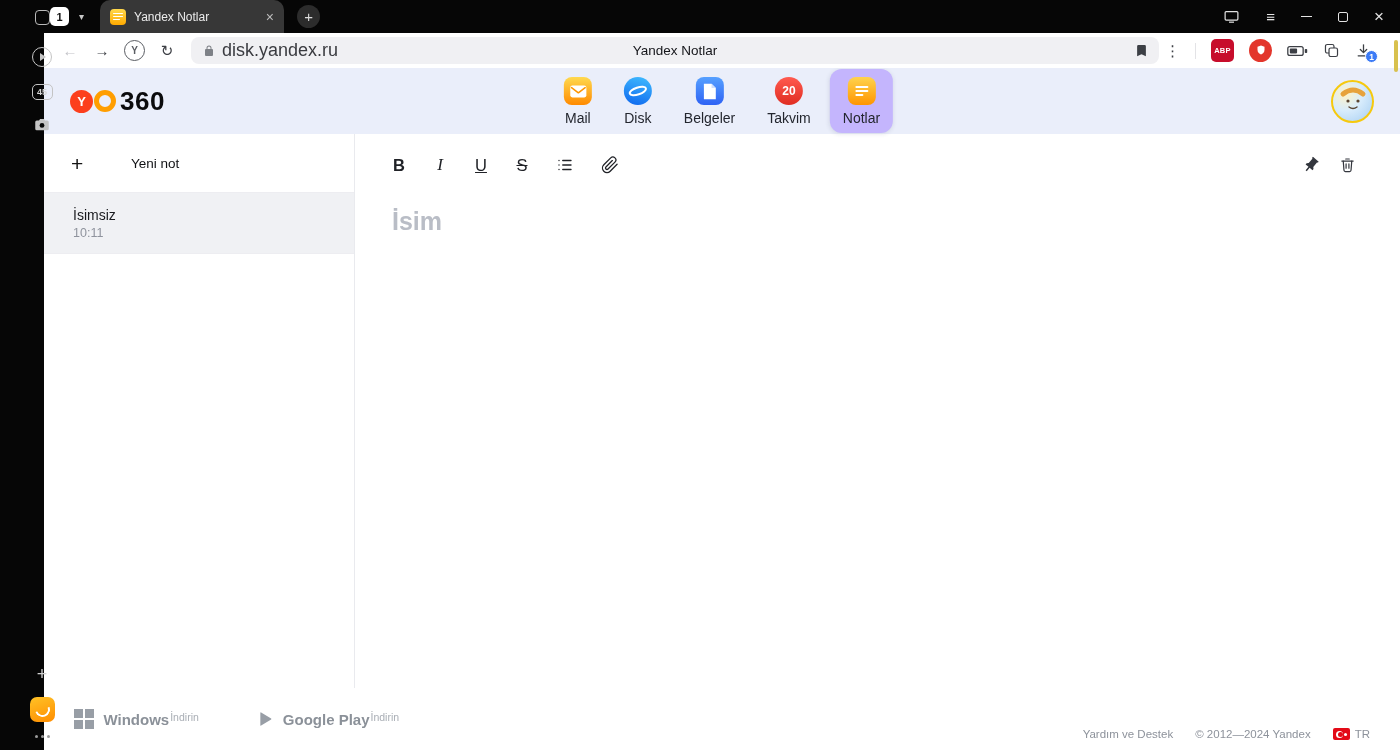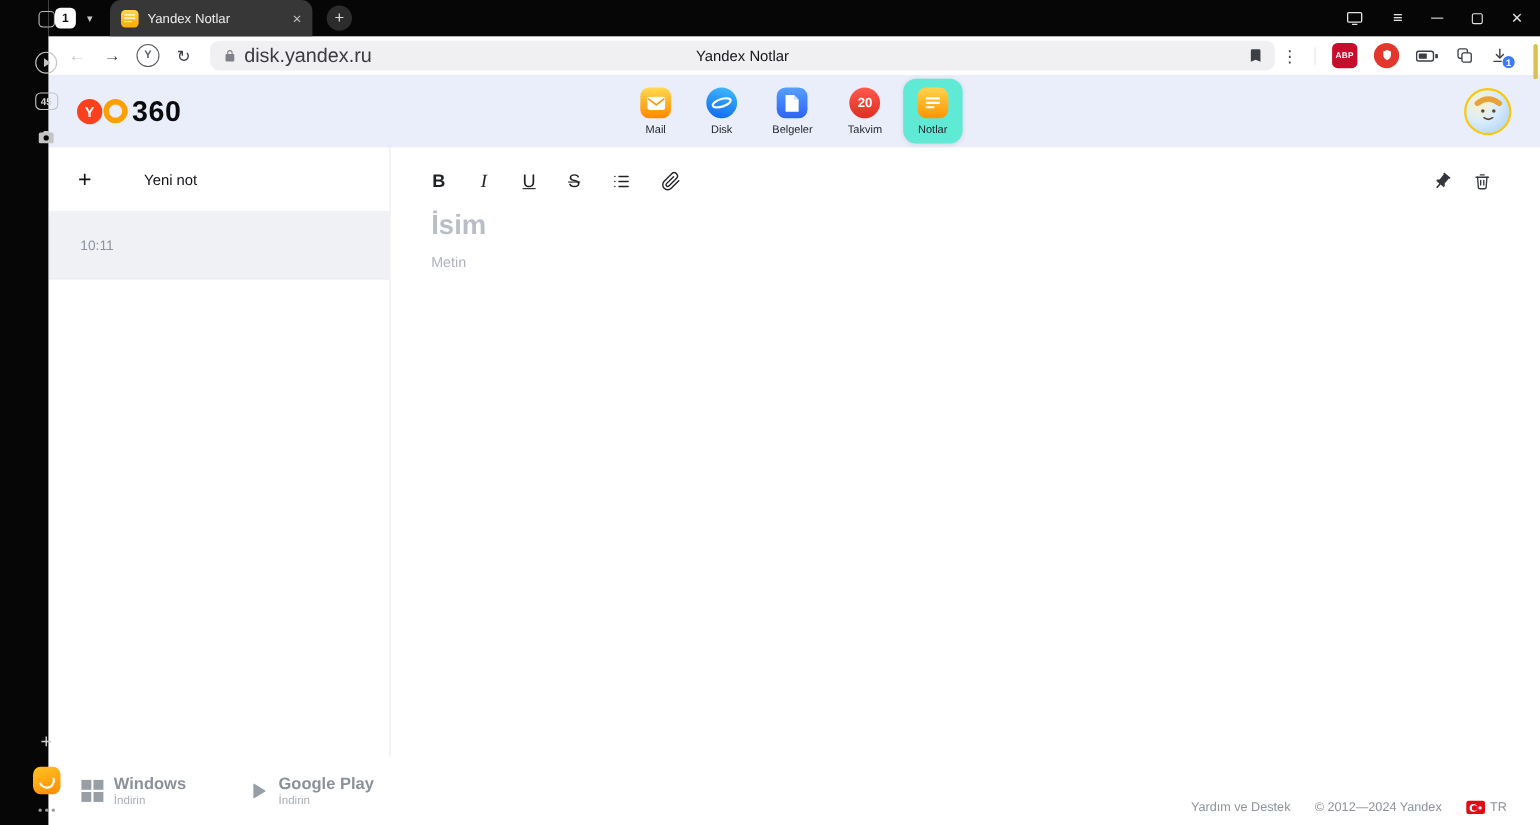--- a/index.html
+++ b/index.html
@@ -59,22 +59,22 @@
   
   .page { position:absolute; left:44px; top:68px; right:0; bottom:0; display:flex; flex-direction:column; background:#fff; }
 
   .appheader { flex:0 0 66px; background:#eaeefa; display:flex; align-items:center; padding:0 26px; position:relative; }
   .logo { display:flex; align-items:center; }
   .logo-y { width:23px; height:23px; border-radius:50%; background:#fc3f1d; color:#fff; font-weight:700; font-size:13px; display:flex; align-items:center; justify-content:center; }
   .logo-ring { width:22px; height:22px; border:5.5px solid #ff9e00; border-radius:50%; margin-left:1px; }
   .logo-360 { margin-left:4px; font-size:26px; font-weight:800; color:#0b0b0d; letter-spacing:.5px; }
   .srvnav { position:absolute; left:50%; top:50%; transform:translate(-50%,-50%); display:flex; align-items:stretch; gap:6px; }
   .srv { display:flex; flex-direction:column; align-items:center; gap:5px; padding:8px 13px 7px; border-radius:12px; cursor:pointer; }
-  .srv.active { background:#5eead4; box-shadow:0 1px 4px rgba(40,50,80,.12);justify-content:flex-end; }
-  .srv-label { font-size:10px; color:#23262e; white-space:nowrap; }
+  .srv.active { background:#c4b5fd; box-shadow:0 1px 4px rgba(40,50,80,.12);justify-content:flex-end; }
+  .srv-label { font-size:14px; color:#23262e; white-space:nowrap; }
   .srv.more .srv-label { color:#8d929d; }
   .ic28 { width:28px; height:28px; display:flex; align-items:center; justify-content:center; }
   .ic-mail { border-radius:8px; background:linear-gradient(180deg,#ffd94f,#ff8a00); }
   .ic-disk { border-radius:50%; background:linear-gradient(195deg,#41bdff,#0d66ee); }
   .ic-docs { border-radius:8px; background:linear-gradient(180deg,#56a0ff,#2e62f4); }
   .ic-cal  { border-radius:50%; background:linear-gradient(180deg,#ff5a4f,#e02d22); color:#fff; font-size:12px; font-weight:700; }
   .ic-notes{ border-radius:8px; background:linear-gradient(180deg,#ffd34e,#ff9500); }
   .ic-more { gap:3px; }
   .ic-more b { width:3.5px; height:3.5px; border-radius:50%; background:#8d929d; }
   .avatar { margin-left:auto; width:43px; height:43px; border-radius:50%; border:2.5px solid #f6c90e; background:radial-gradient(circle at 32% 30%, #fef3c9 0%, #d8ecfc 45%, #a5cdf1 100%); display:flex; align-items:center; justify-content:center; overflow:hidden; }
@@ -90,27 +90,27 @@
   .note-time { font-size:12.5px; color:#8f939d; }
 
   .editor { flex:1; position:relative; padding:21px 44px 0 37px; }
   .fmtbar { display:flex; align-items:center; gap:27px; }
   .fmt { font-size:16.5px; color:#202227; min-width:14px; text-align:center; }
   .fmt.b { font-weight:700; }
   .fmt.i { font-style:italic; font-family:"Liberation Serif",serif; font-size:17px; }
   .fmt.u { text-decoration:underline; }
   .fmt.s { text-decoration:line-through; }
   .fmt-right { margin-left:auto; display:flex; gap:19px; align-items:center; }
-  .ed-title { margin-top:16px; font-size:25px; font-weight:700; color:#b9bdc6; }
+  .ed-title { margin-top:32px; font-size:25px; font-weight:700; color:#b9bdc6; }
   .ed-body { margin-top:11px; font-size:13px; color:#aeb2bc; }
 
   
   .pfooter { flex:0 0 62px; display:flex; align-items:center; padding:0 30px; background:#fff; }
   .store { display:flex; align-items:center; gap:10px; margin-right:58px; cursor:pointer; }
-  .store-txt { display:flex; flex-direction:column; gap:1px; }
+  .store-txt { display:flex; gap:1px; }
   .store-title { font-size:15px; font-weight:700; color:#8b9199; }
   .store-sub { font-size:10.5px; color:#a9aeb5; }
   .win-logo { display:grid; grid-template-columns:9px 9px; grid-template-rows:9px 9px; gap:1.5px; }
   .win-logo b { background:#989ea6; display:block; }
   .foot-right { margin-left:auto; display:flex; align-items:center; gap:22px; font-size:11.5px; color:#8d929b; align-self:flex-end; margin-bottom:10px; }
   .lang { display:flex; align-items:center; gap:5px; }
   .flag { width:17px; height:12px; border-radius:2px; background:#e30a17; position:relative; overflow:hidden; }
   .flag i,.flag em,.flag s { font-style:normal; text-decoration:none; position:absolute; border-radius:50%; }
   .flag i { left:3px; top:2.5px; width:7px; height:7px; background:#fff; }
   .flag em { left:5.2px; top:3.6px; width:5px; height:5px; background:#e30a17; }
@@ -287,20 +287,21 @@
   </div>
 
   <div class="content">
 
     <div class="notes-panel">
       <div class="newnote">
         <span class="plus">+</span>
         <span class="lbl">Yeni not</span>
       </div>
       <div class="note-item">
+        <span class="note-title">İsimsiz</span>
         <span class="note-time">10:11</span>
       </div>
     </div>
 
     <div class="editor">
       <div class="fmtbar">
         <span class="fmt b">B</span>
         <span class="fmt i">I</span>
         <span class="fmt u">U</span>
         <span class="fmt s">S</span>
@@ -327,21 +328,20 @@
             <svg width="17" height="18" viewBox="0 0 24 24" fill="none" stroke="#34373e" stroke-width="1.7" stroke-linecap="round">
                 <path d="M4 6.5h16"></path>
                 <path d="M9.5 3.5h5"></path>
                 <path d="M6 6.5l1 13a2 2 0 0 0 2 1.8h6a2 2 0 0 0 2-1.8l1-13"></path>
                 <path d="M10 10.5v6M14 10.5v6"></path>
               </svg>
           </span>
         </span>
       </div>
       <div class="ed-title">İsim</div>
-      <div class="ed-body">Metin</div>
     </div>
   </div>
 
   <div class="pfooter">
     <div class="store">
       <span class="win-logo">
           <b></b>
           <b></b>
           <b></b>
           <b></b>

